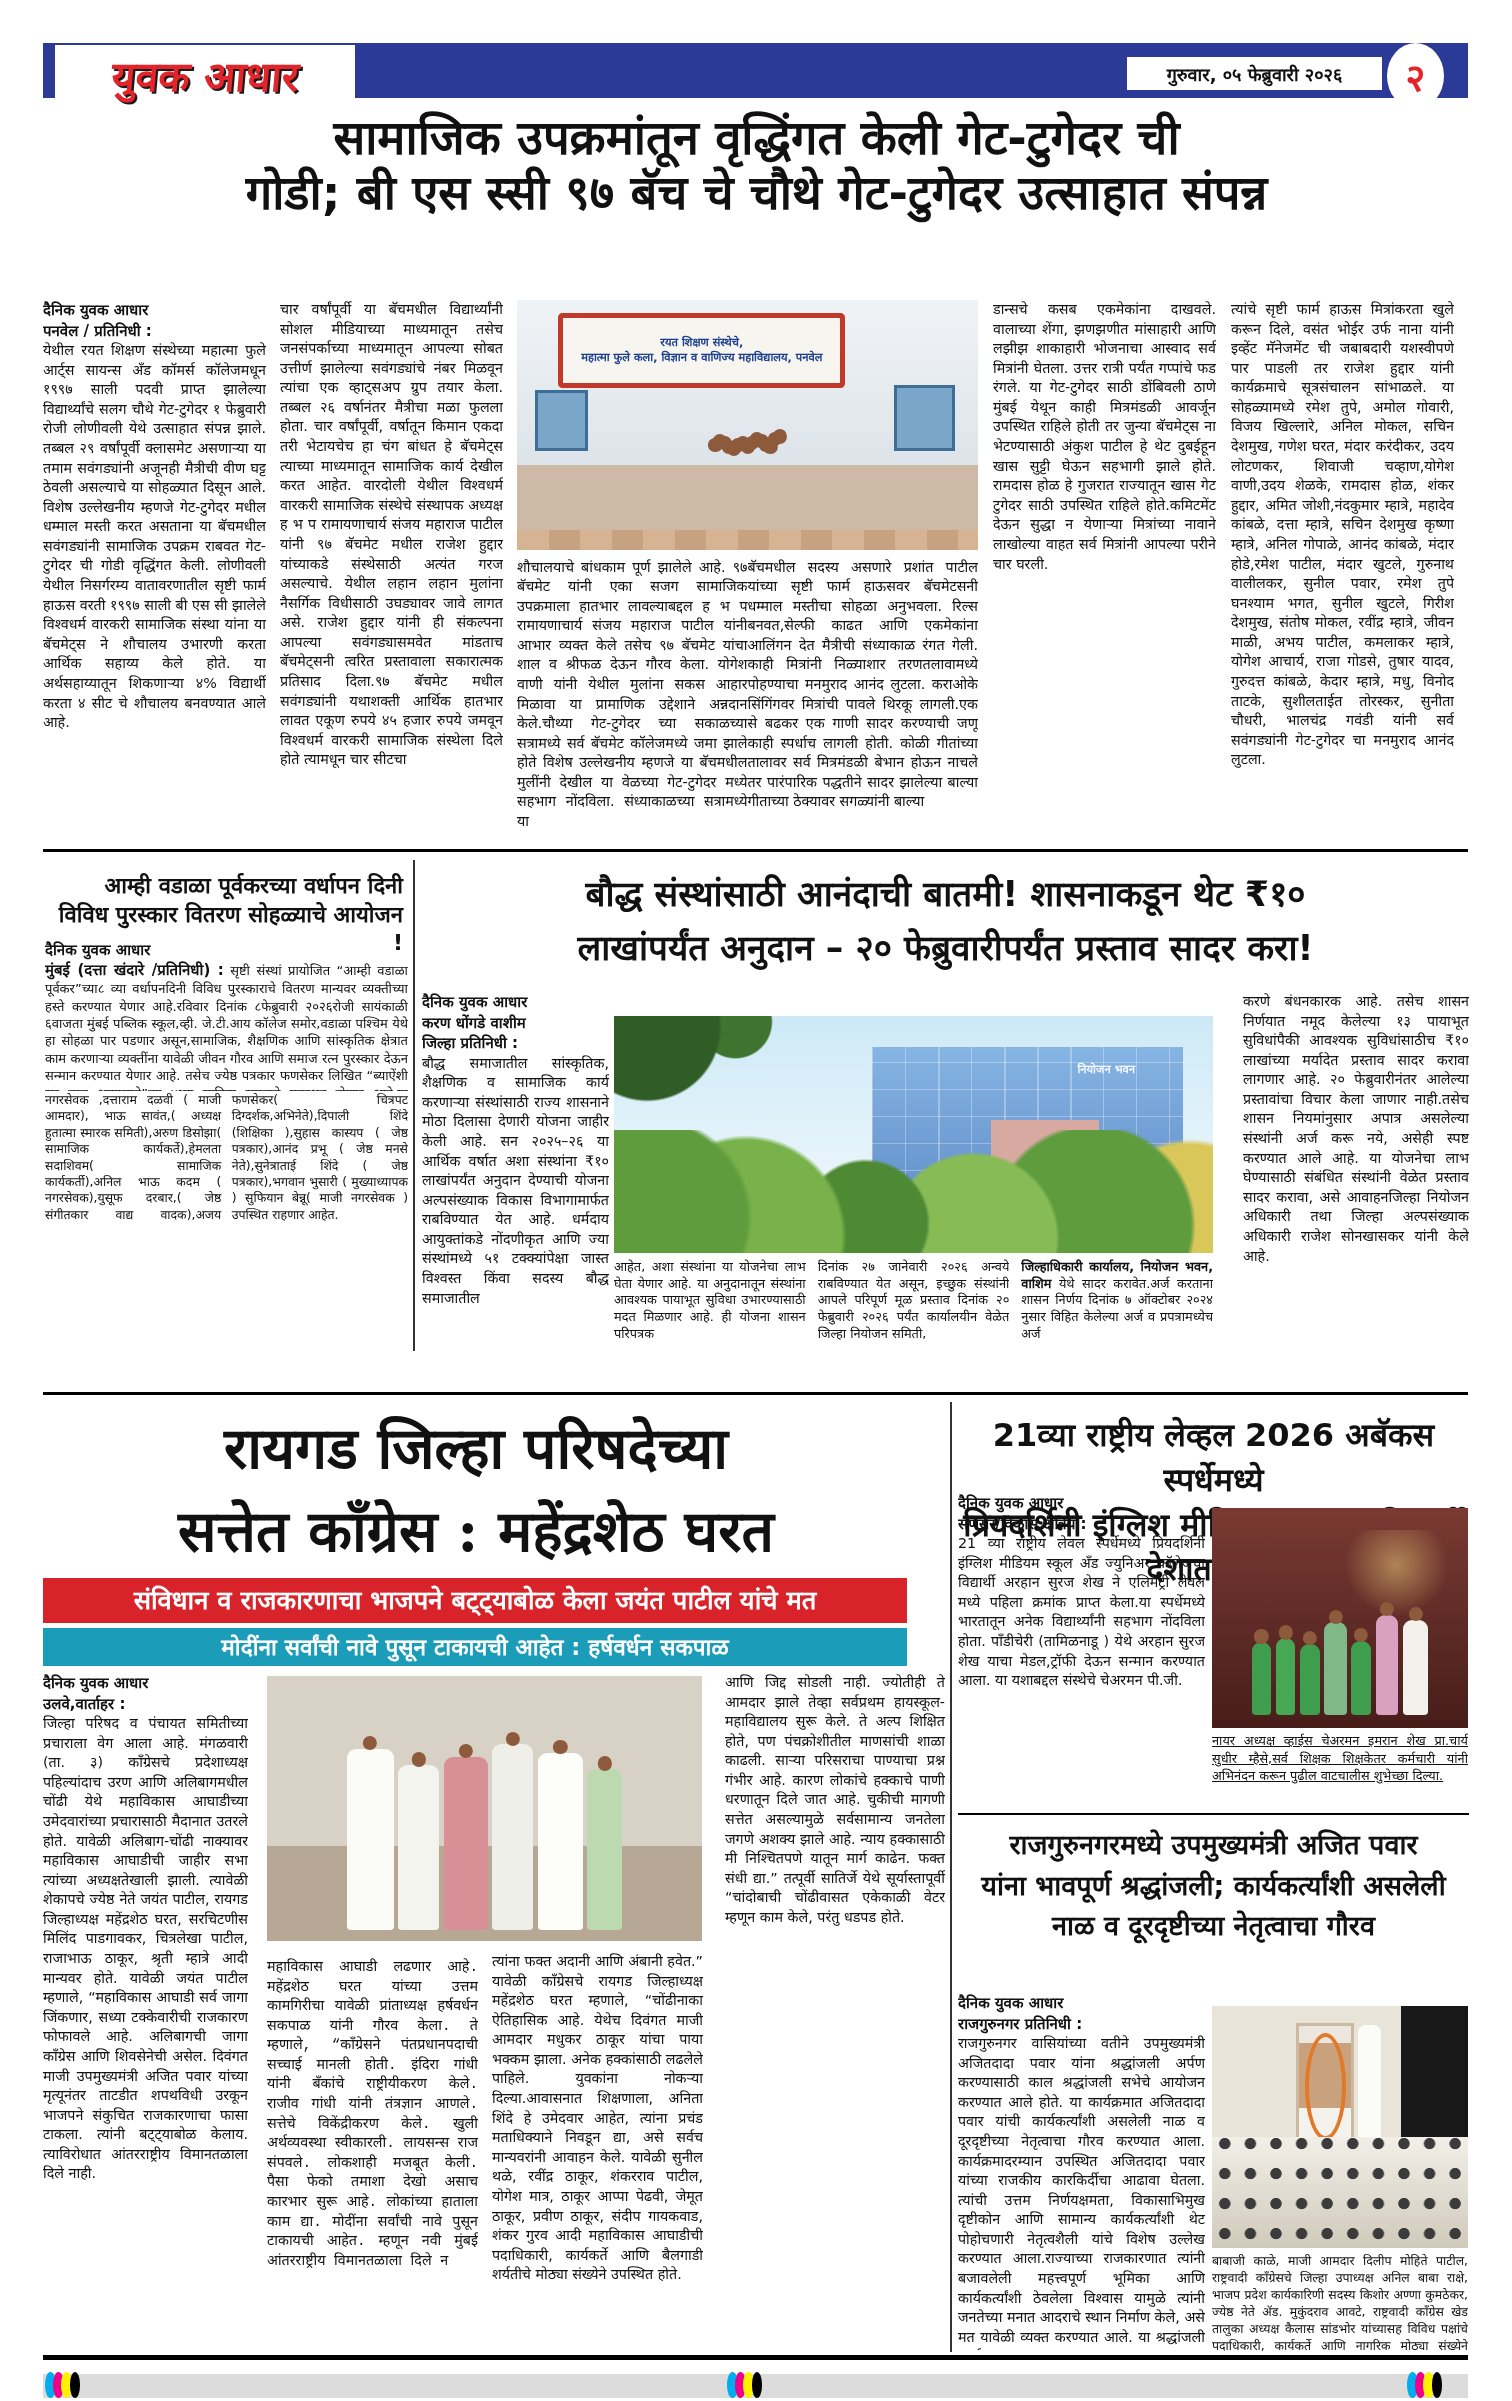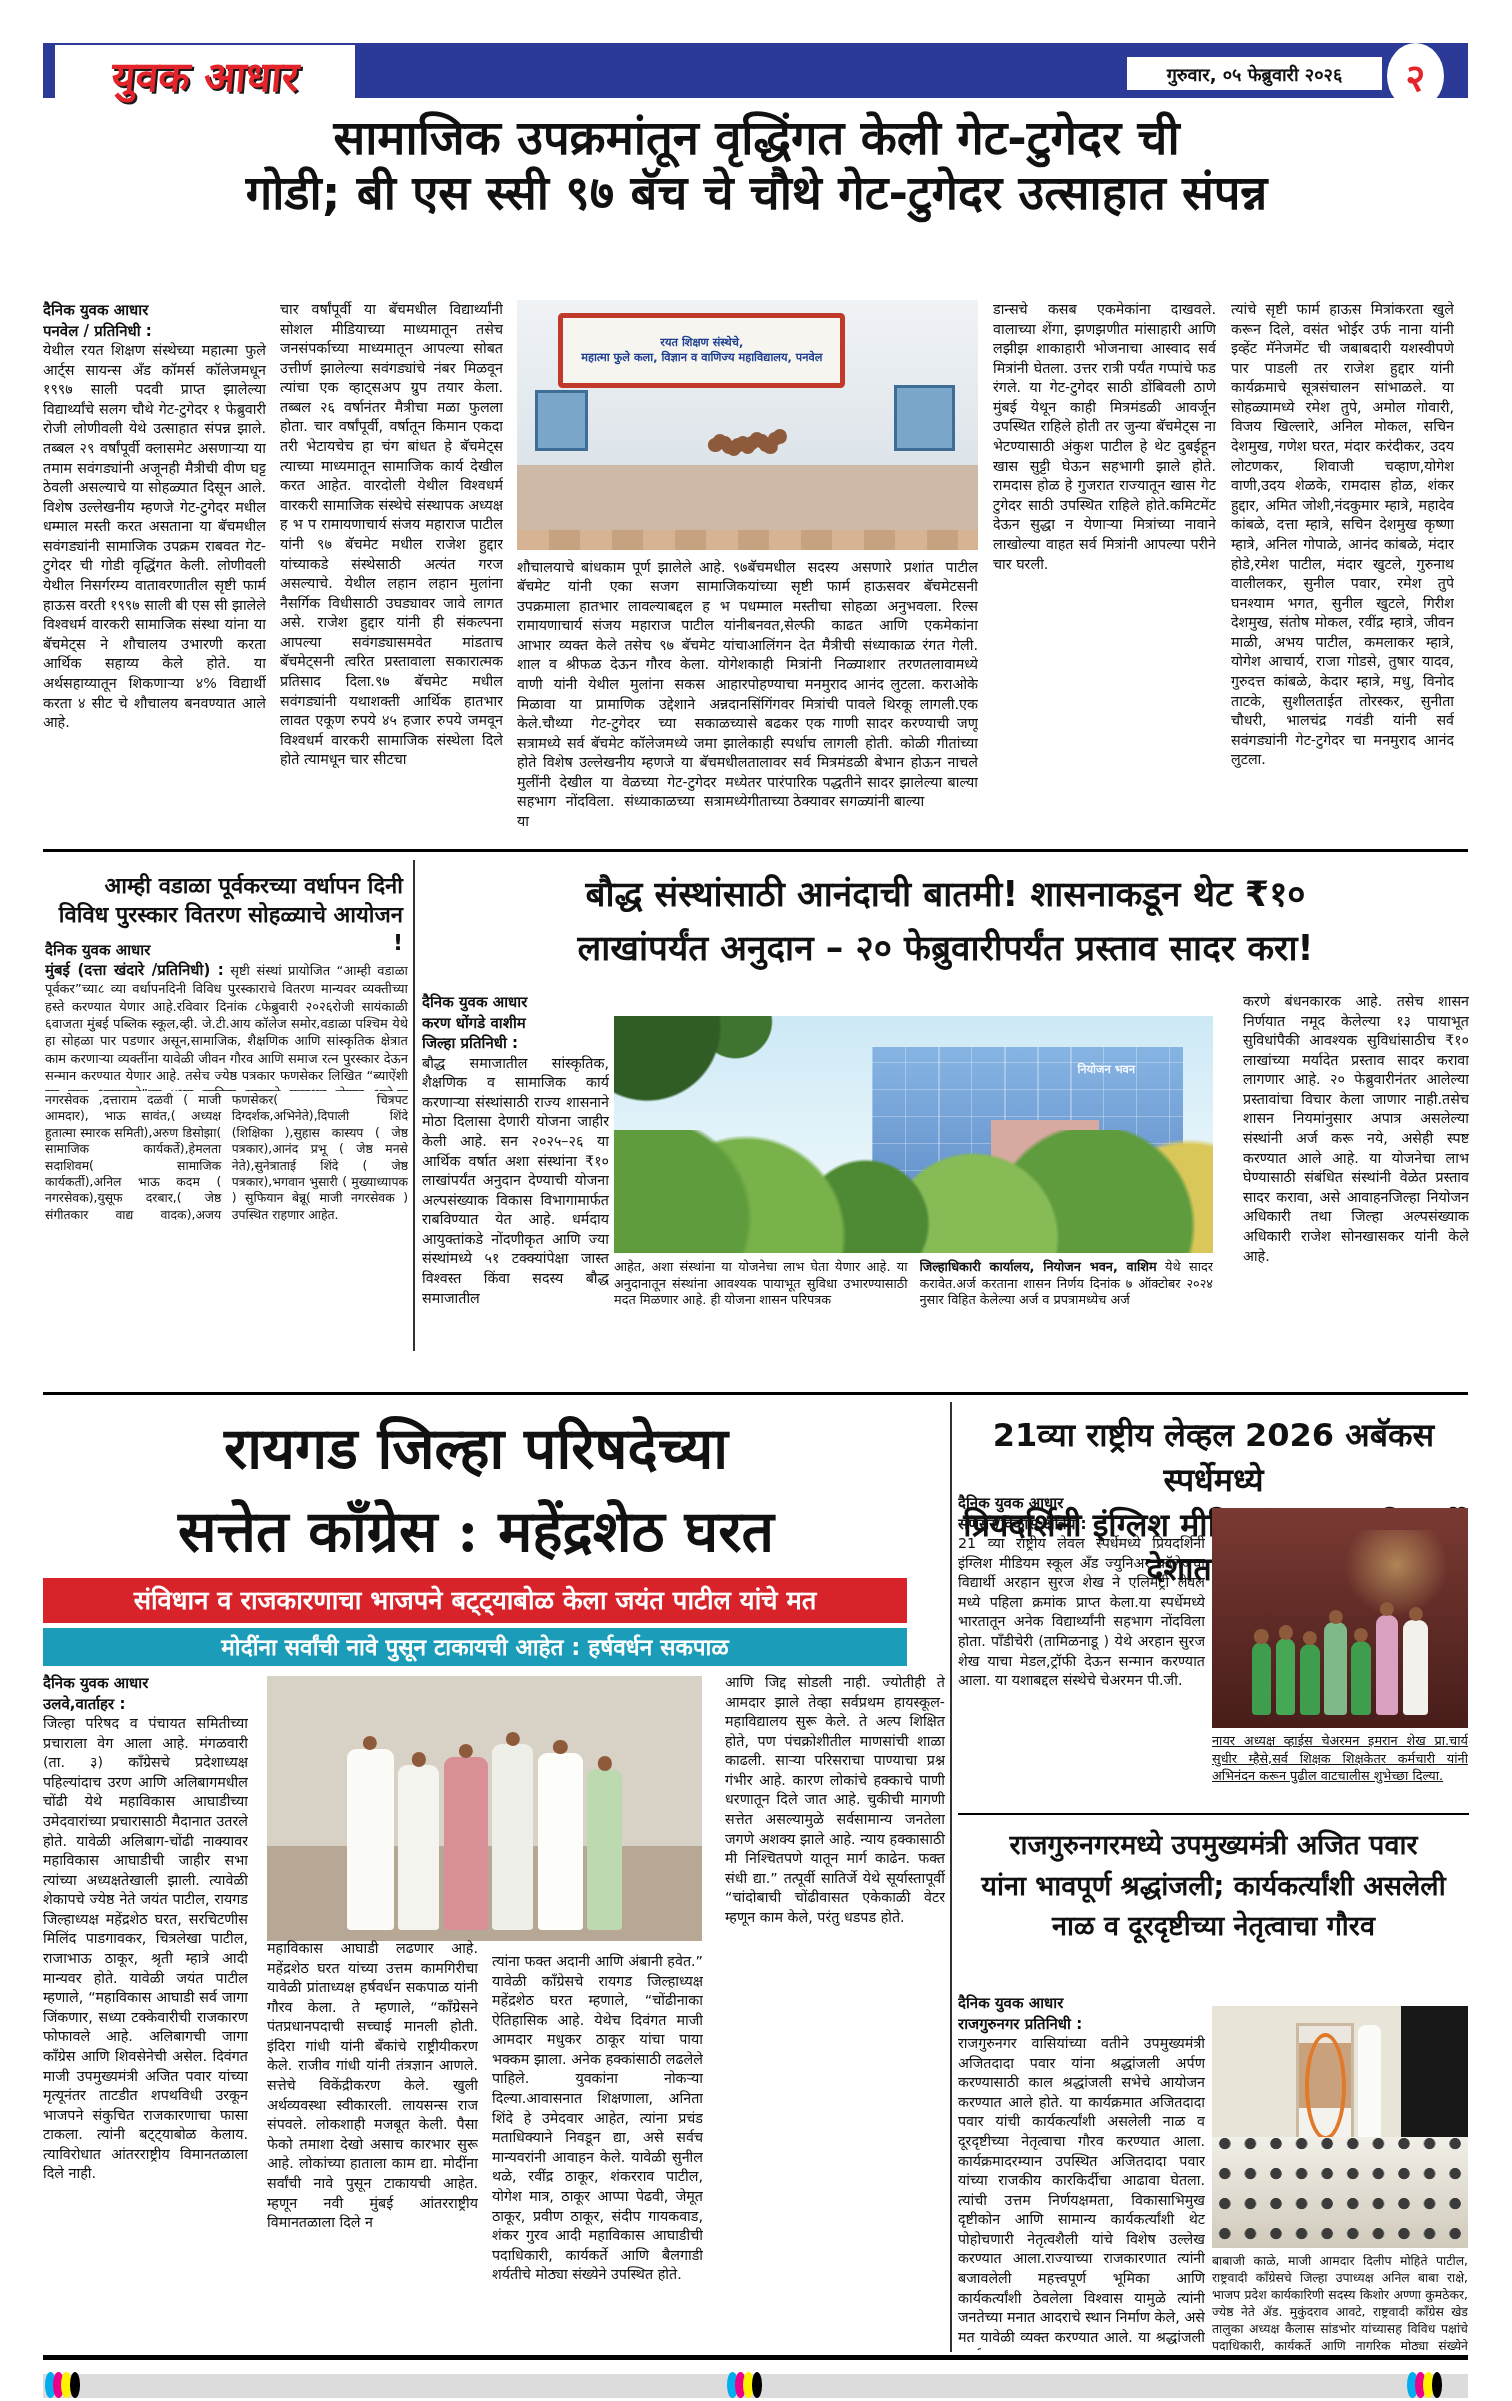--- a/index.html
+++ b/index.html
@@ -48,21 +48,21 @@
   .b-c4{left:821px;top:0;width:226px;height:360px;}
   
   .g-head{left:43px;top:1407px;width:866px;text-align:center;font-family:"DejaVu Serif",serif;font-size:57px;font-weight:700;line-height:1.45;}
   .g-head span{display:block;}
   .ban{left:43px;width:864px;color:#fff;text-align:center;font-weight:800;}
   .ban-red{top:1578px;height:45px;background:#d8232a;font-size:25.6px;line-height:45px;}
   .ban-teal{top:1628px;height:38px;background:#1b9cb8;font-size:22.6px;line-height:38px;}
   .g-wrap{left:43px;top:1673px;width:902px;height:680px;}
   .g-c1{left:0;top:0;width:205px;height:680px;}
   .g-photo{left:224px;top:3px;width:435px;height:265px;}
-  .g-ca{left:224px;top:266px;width:211px;height:399px;}
+  .g-ca{left:224px;top:285px;width:211px;height:399px;font-family:Liberation Mono, monospace;}
   .g-cb{left:449px;top:279px;width:211px;height:399px;}
   .g-c4{left:682px;top:0;width:220px;height:680px;}
   
   .a-head{left:958px;top:1413px;width:511px;text-align:center;font-size:32px;font-weight:800;line-height:1.4;}
   .a-col{left:958px;top:1493px;width:247px;height:316px;}
   .a-photo{left:1212px;top:1508px;width:256px;height:220px;}
   .a-below{left:1212px;top:1732px;width:256px;height:75px;font-size:12.8px;text-decoration:underline;}
   .t-head{left:958px;top:1825px;width:511px;text-align:center;font-size:27px;font-weight:800;line-height:1.5;}
   .t-head span{display:block;}
   .t-col{left:958px;top:1993px;width:247px;height:357px;}
@@ -209,20 +209,21 @@
     <div class="photo bp b-photo">
       <div class="bp-main"></div>
       <div class="bp-left"></div>
       <div class="bp-pink"></div>
       <div class="bp-label">नियोजन भवन</div>
       <div class="bp-branch"></div>
       <div class="bp-trees"></div>
     </div>
     <div class="b-sub">
       <div>आहेत, अशा संस्थांना या योजनेचा लाभ घेता येणार आहे. या अनुदानातून संस्थांना आवश्यक पायाभूत सुविधा उभारण्यासाठी मदत मिळणार आहे. ही योजना शासन परिपत्रक</div>
+      <div>दिनांक २७ जानेवारी २०२६ अन्वये राबविण्यात येत असून, इच्छुक संस्थांनी आपले परिपूर्ण मूळ प्रस्ताव दिनांक २० फेब्रुवारी २०२६ पर्यंत कार्यालयीन वेळेत जिल्हा नियोजन समिती,</div>
       <div>
         <span class="b-cap">जिल्हाधिकारी कार्यालय, नियोजन भवन, वाशिम</span>
         <span>येथे सादर करावेत.अर्ज करताना शासन निर्णय दिनांक ७ ऑक्टोबर २०२४ नुसार विहित केलेल्या अर्ज व प्रपत्रामध्येच अर्ज</span>
       </div>
     </div>
     <div class="ncol b-c4">
       <div>करणे बंधनकारक आहे. तसेच शासन निर्णयात नमूद केलेल्या १३ पायाभूत सुविधांपैकी आवश्यक सुविधांसाठीच ₹१० लाखांच्या मर्यादेत प्रस्ताव सादर करावा लागणार आहे. २० फेब्रुवारीनंतर आलेल्या प्रस्तावांचा विचार केला जाणार नाही.तसेच शासन नियमांनुसार अपात्र असलेल्या संस्थांनी अर्ज करू नये, असेही स्पष्ट करण्यात आले आहे. या योजनेचा लाभ घेण्यासाठी संबंधित संस्थांनी वेळेत प्रस्ताव सादर करावा, असे आवाहनजिल्हा नियोजन अधिकारी तथा जिल्हा अल्पसंख्याक अधिकारी राजेश सोनखासकर यांनी केले आहे.</div>
     </div>
   </div>
 

